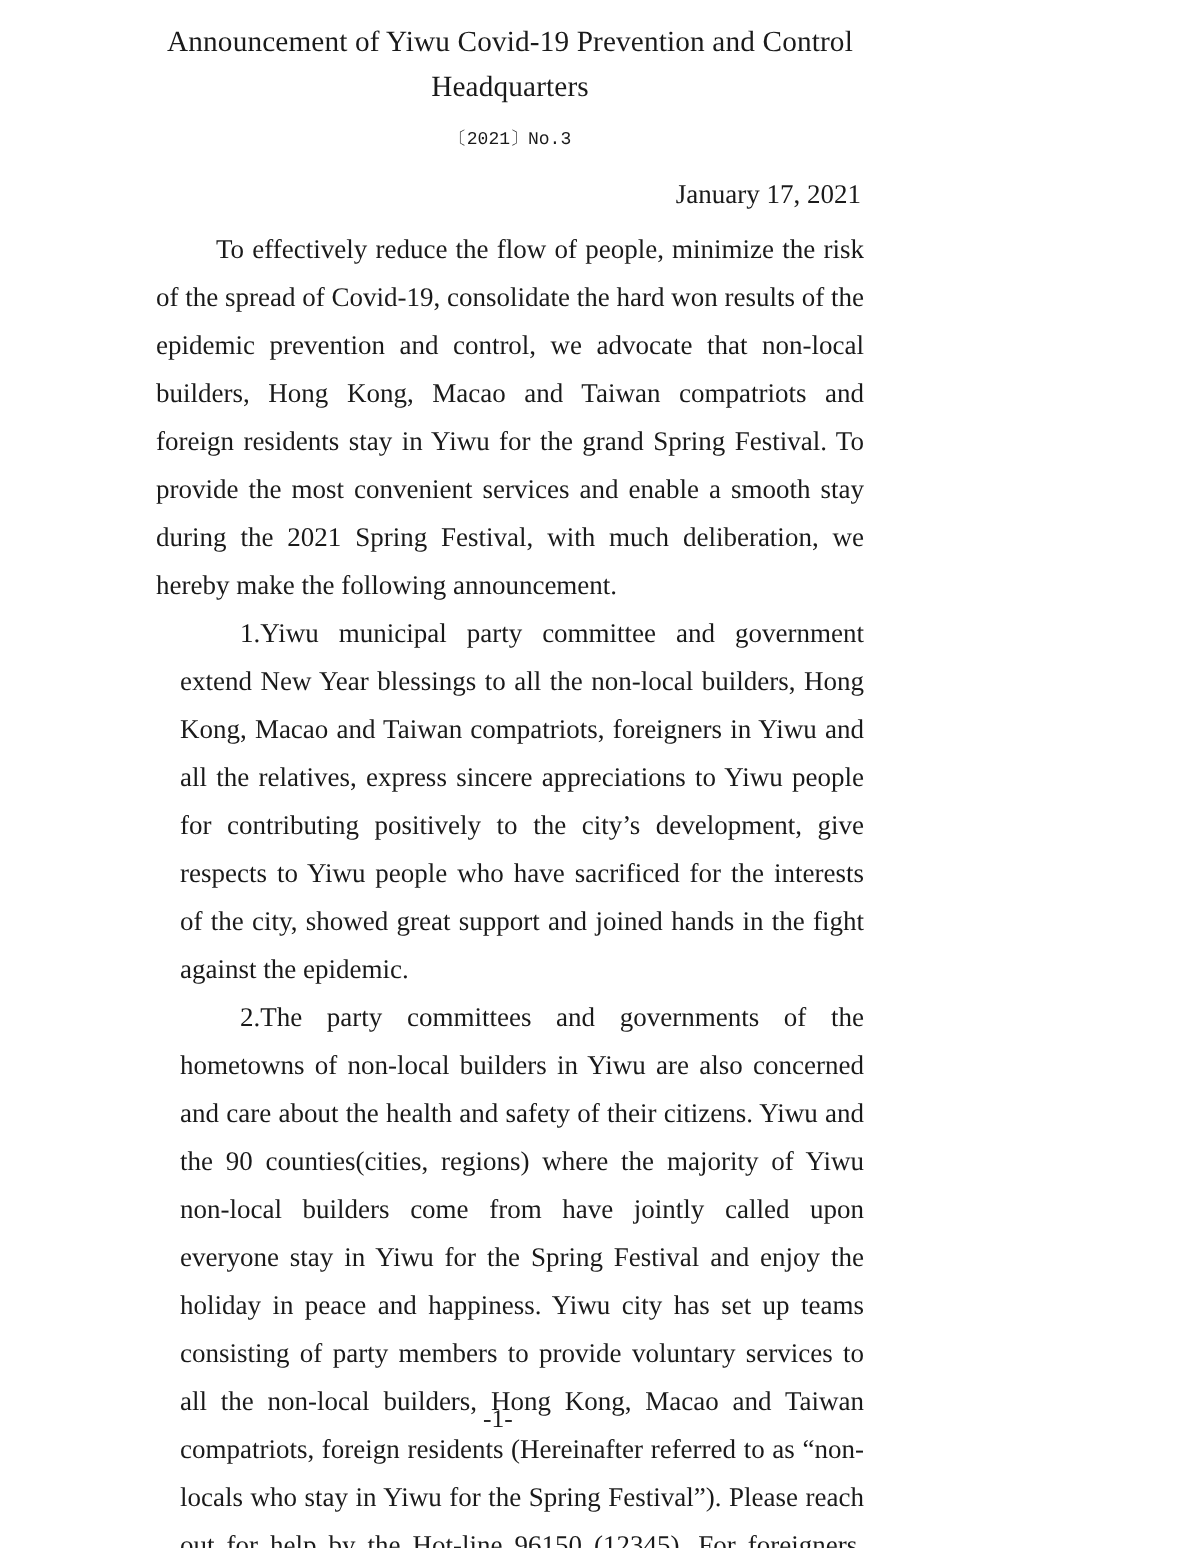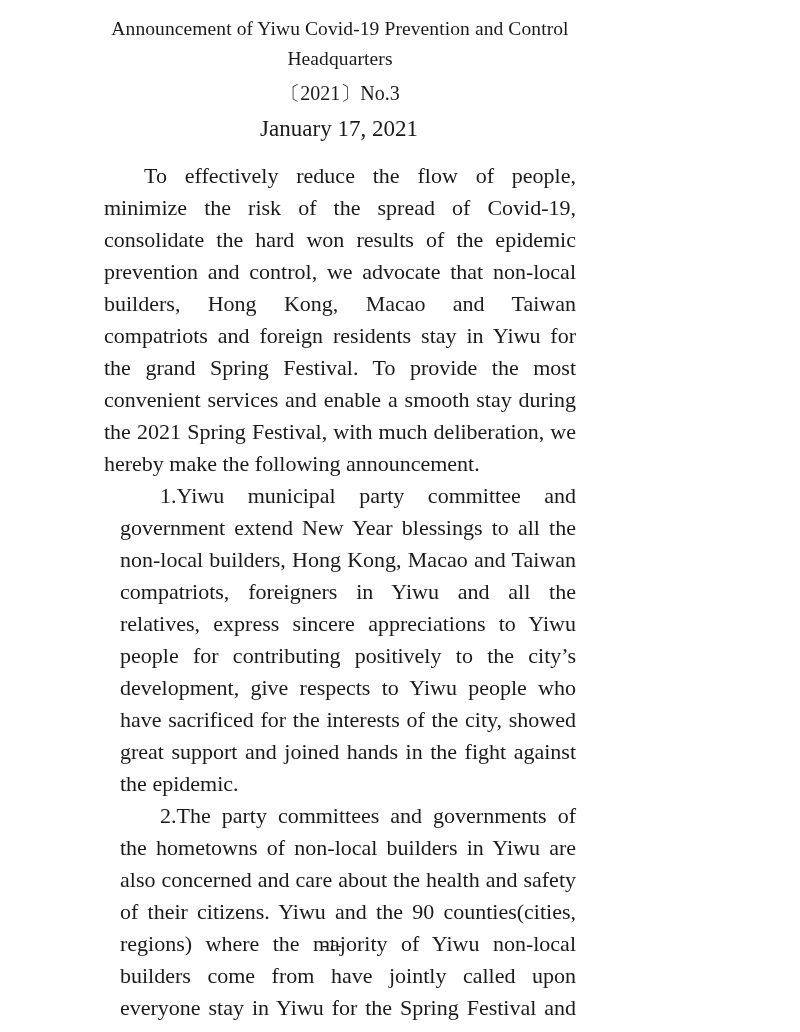--- a/index.html
+++ b/index.html
@@ -26,34 +26,35 @@
   .doc-title {
     text-align: center;
     font-size: 19.5px;
     line-height: 30px;
     letter-spacing: 0.1px;
     margin: 0;
     font-weight: 400;
   }
   .doc-subtitle {
     text-align: center;
-    font-size: 20px;
+    font-size: 12px;
     line-height: 30px;
     margin: 4px 0 0 0;
     font-weight: 400;
+    font-family: Liberation Mono, monospace;
   }
   .doc-date {
-    text-align: center;
-    font-size: 23px;
+    text-align: right;
+    font-size: 18px;
     line-height: 30px;
-    margin: 6px 0 16px 0;
+    margin: 6px 0 6px 0;
     padding-right: 2px;
   }
   .para {
-    font-size: 22px;
+    font-size: 18px;
     line-height: 32px;
     text-align: justify;
     text-justify: inter-word;
     margin: 0;
     text-indent: 40px;
     hyphens: none;
   }
   .para + .para {
     margin-top: 0px;
     margin-left: 16px;

